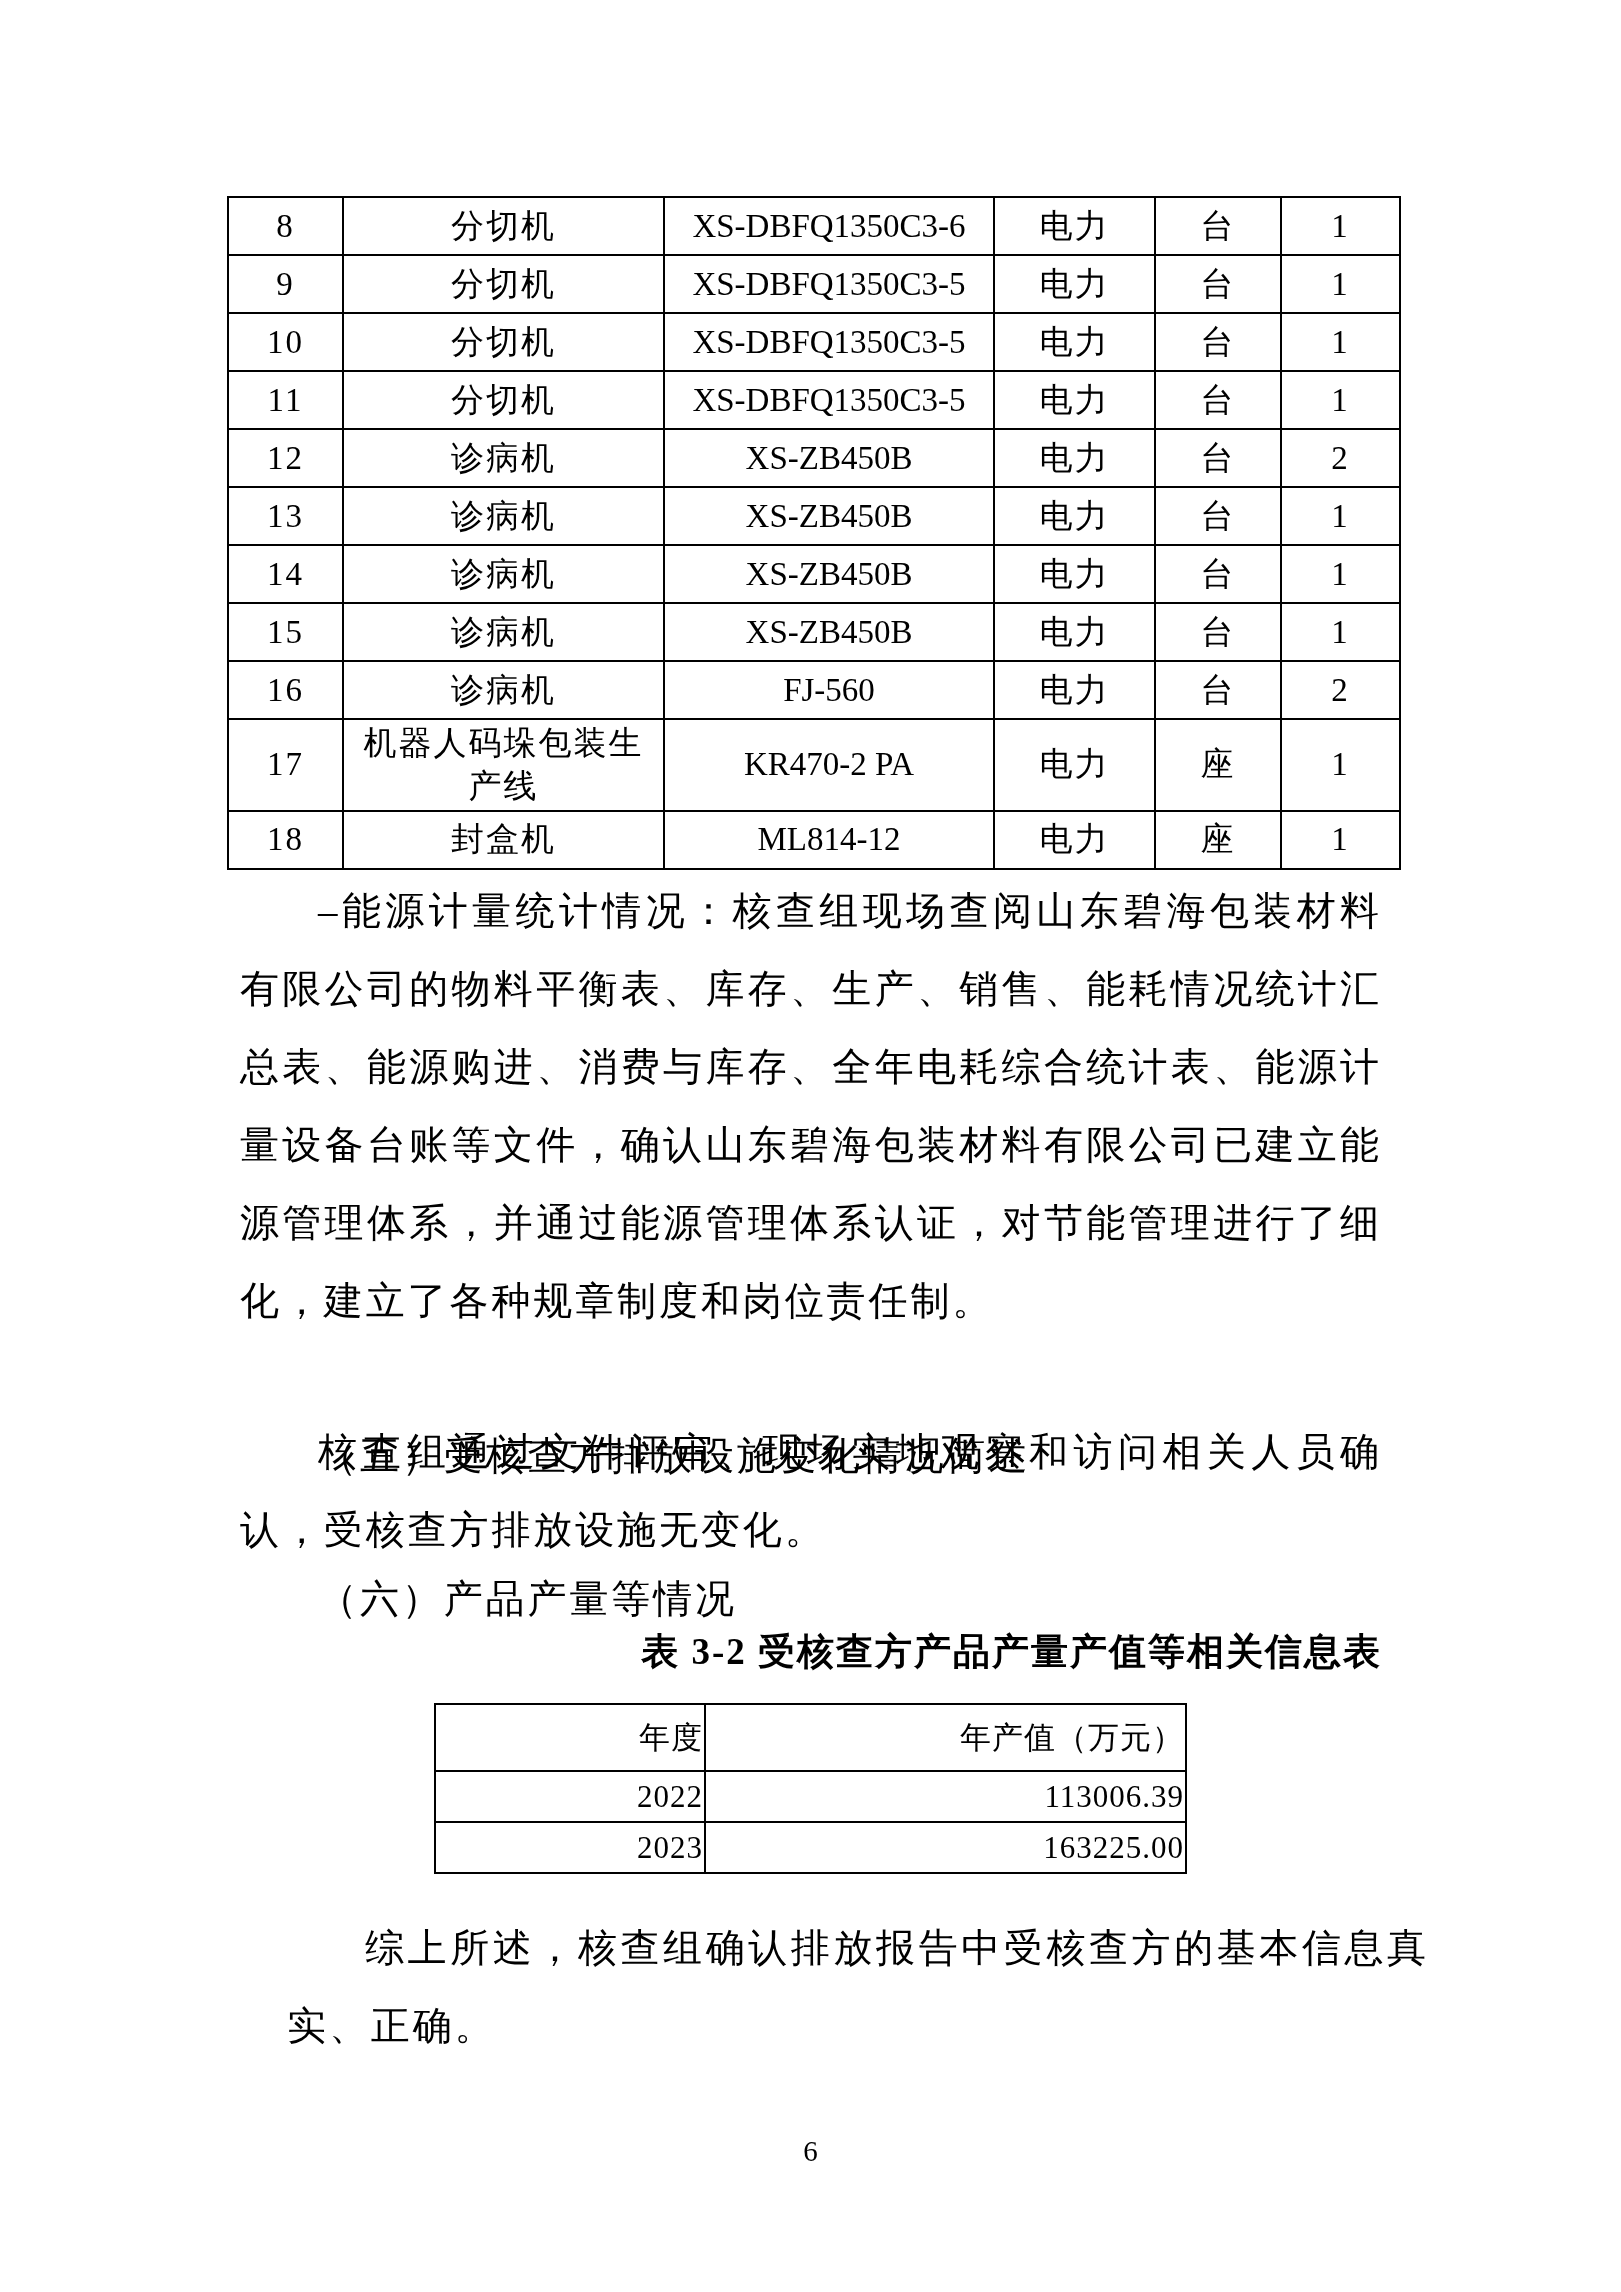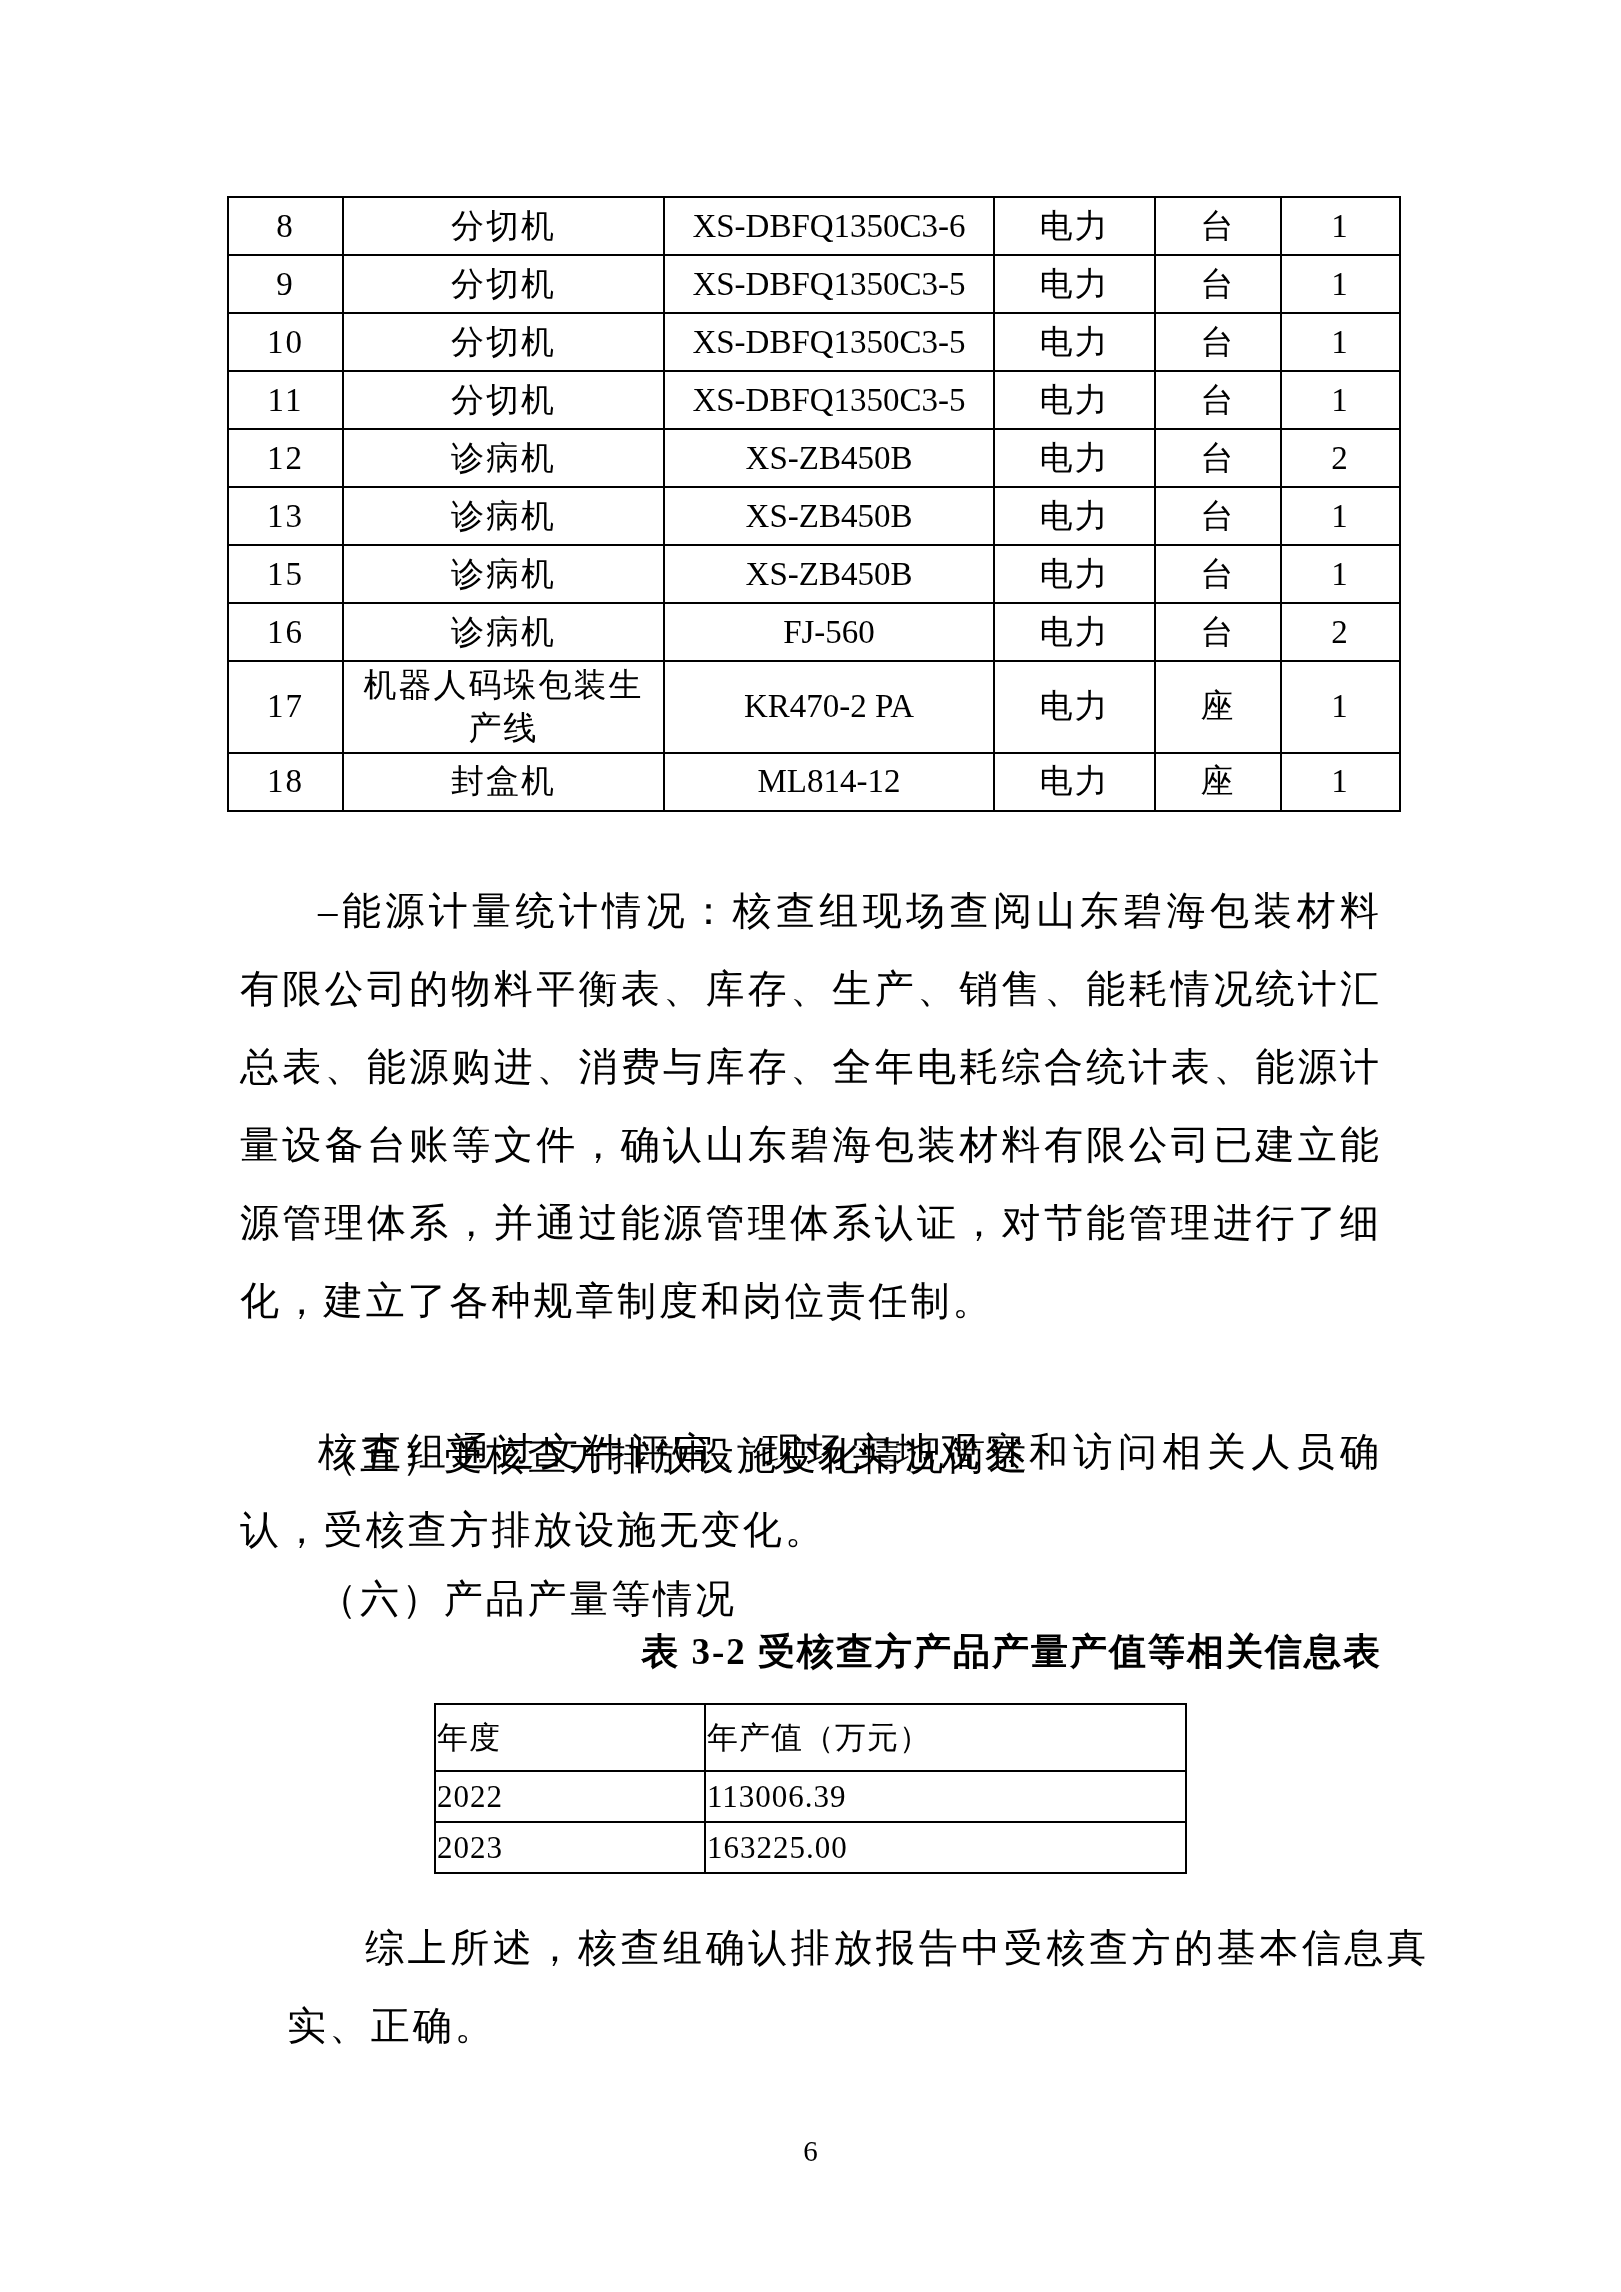--- a/index.html
+++ b/index.html
@@ -65,21 +65,21 @@
     position: absolute;
     left: 434px;
     top: 1703px;
     width: 751px;
     border-collapse: collapse;
     table-layout: fixed;
     font-size: 31px;
   }
   .output-table th, .output-table td {
     border: 2px solid #000000;
-    text-align: left;
+    text-align: right;
     vertical-align: middle;
     font-weight: normal;
     letter-spacing: 1px;
   }
   .output-table th { height: 63px; }
   .output-table td { height: 47px; }
 
   
   .page-number {
     position: absolute;
@@ -147,20 +147,28 @@
       </tr>
       <tr>
         <td>13</td>
         <td>诊病机</td>
         <td class="model">XS-ZB450B</td>
         <td>电力</td>
         <td>台</td>
         <td>1</td>
       </tr>
       <tr>
+        <td>14</td>
+        <td>诊病机</td>
+        <td class="model">XS-ZB450B</td>
+        <td>电力</td>
+        <td>台</td>
+        <td>1</td>
+      </tr>
+      <tr>
         <td>15</td>
         <td>诊病机</td>
         <td class="model">XS-ZB450B</td>
         <td>电力</td>
         <td>台</td>
         <td>1</td>
       </tr>
       <tr>
         <td>16</td>
         <td>诊病机</td>

